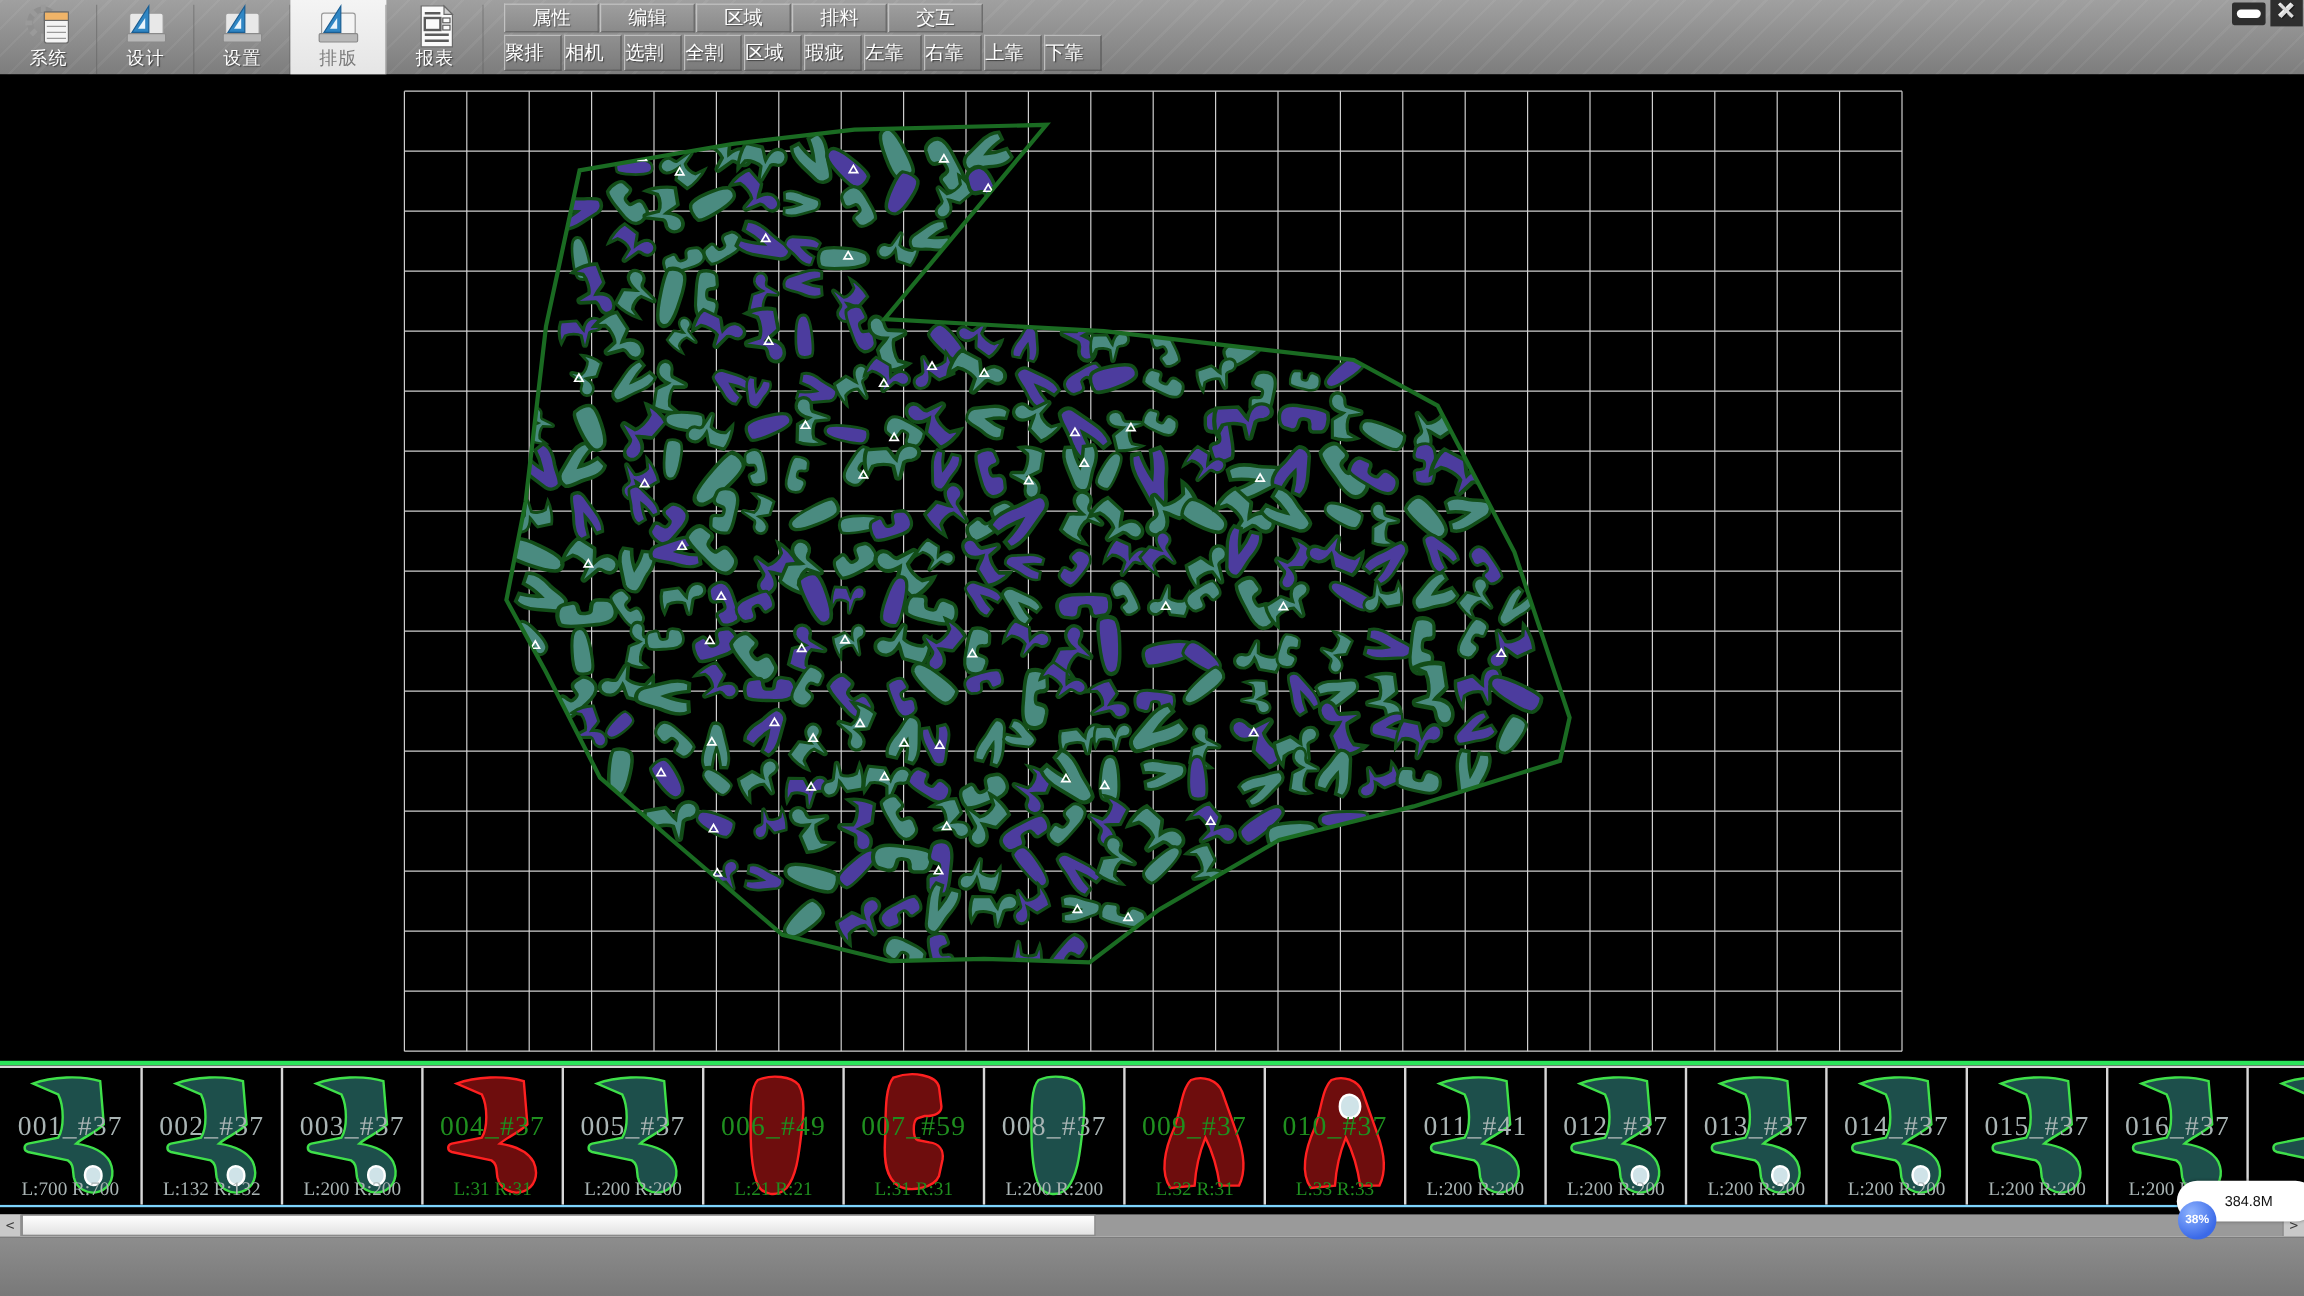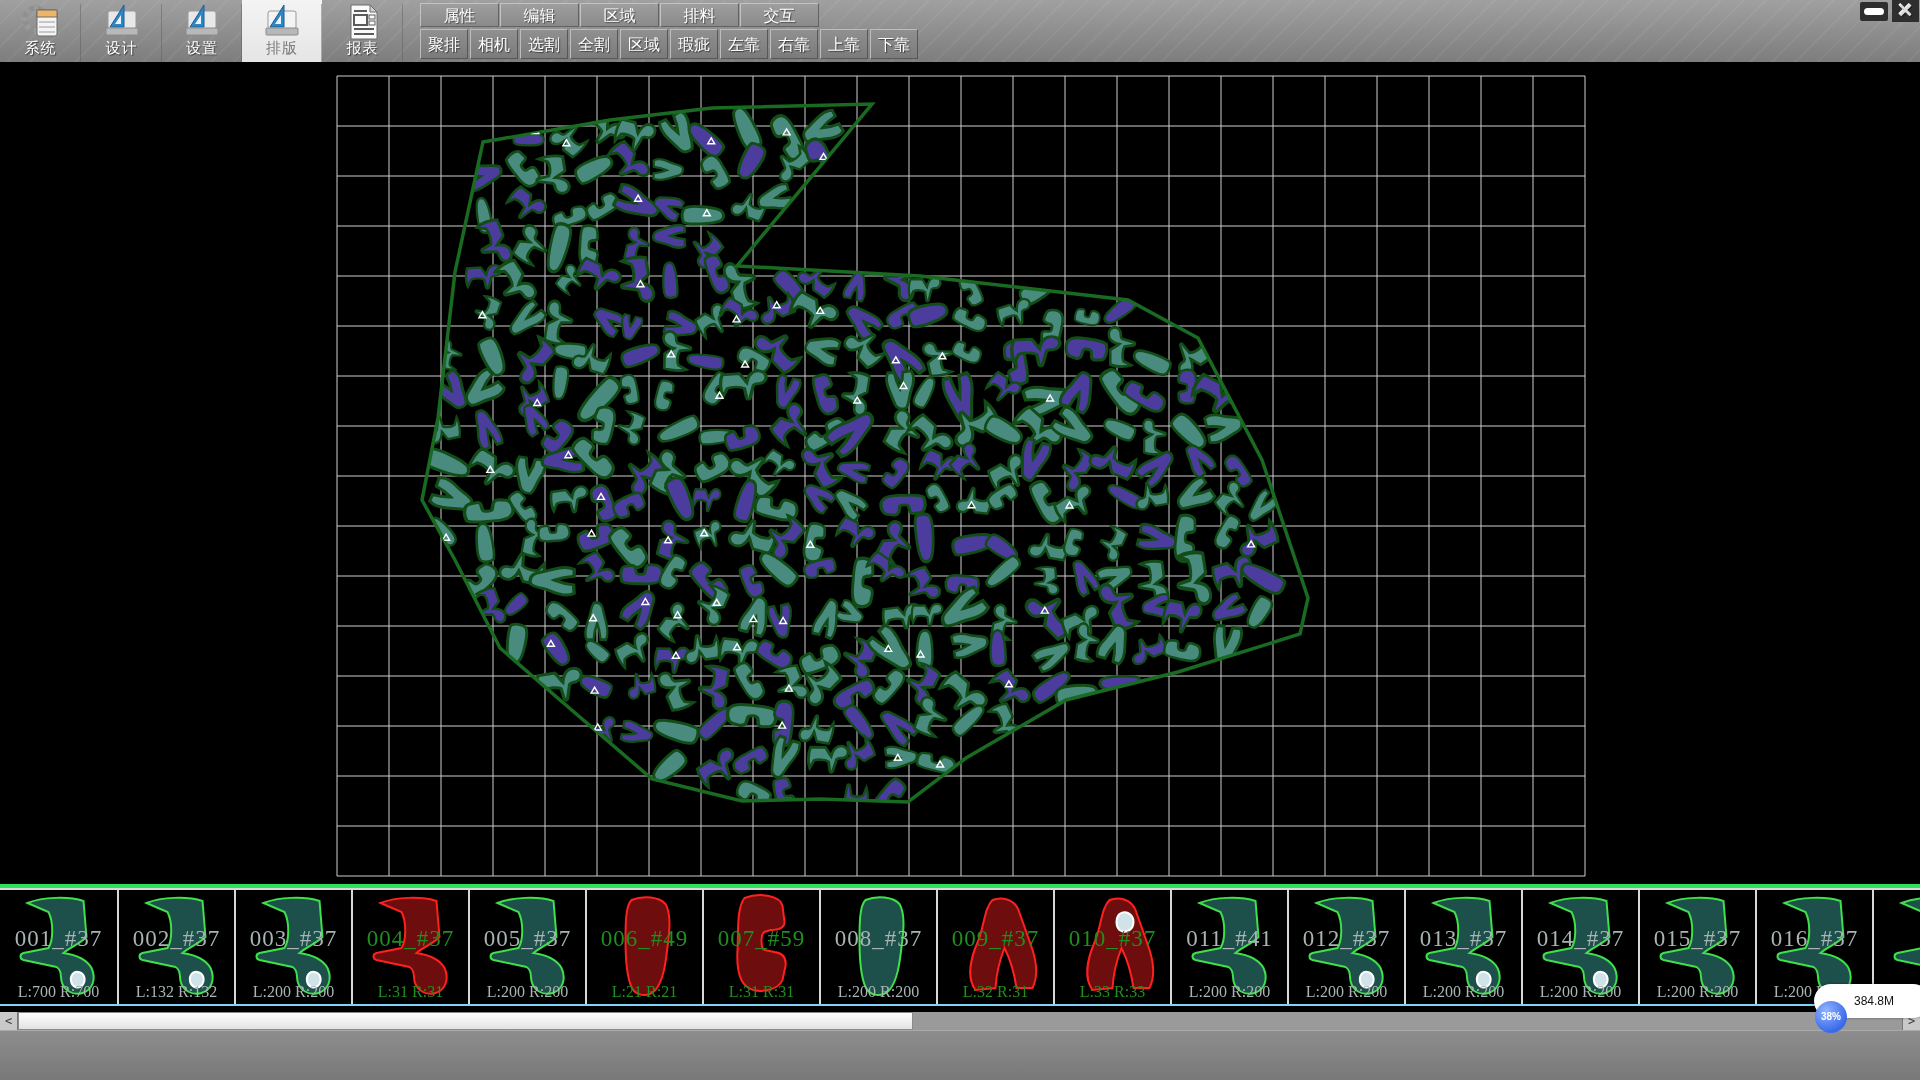--- a/index.html
+++ b/index.html
@@ -19,21 +19,21 @@
     text-shadow:1px 1px 1px rgba(0,0,0,.55);letter-spacing:1px;}
   .mainbtn.selected .lbl{color:#7a7a7a;text-shadow:none;}
   .mainbtn .sep{position:absolute;right:0;top:4px;bottom:4px;width:1px;background:rgba(90,90,90,.45);}
 
   #menu-tabs{position:absolute;left:420px;top:3px;height:24px;display:flex;}
   .menutab{width:79px;height:24px;line-height:24px;text-align:center;color:#fff;
     font-size:16px;text-shadow:1px 1px 1px rgba(0,0,0,.5);
     background:linear-gradient(#9e9e9e,#8a8a8a);
     border:1px solid;border-color:#c2c2c2 #626262 #626262 #c2c2c2;box-sizing:border-box;margin-right:1px;}
   #action-row{position:absolute;left:420px;top:29px;height:30px;display:flex;}
-  .actbtn{width:48px;height:30px;line-height:30px;text-align:center;color:#fff;
+  .actbtn{width:48px;height:30px;line-height:30px;text-align:left;color:#fff;
     font-size:16px;text-shadow:1px 1px 1px rgba(0,0,0,.55);
     background:linear-gradient(#909090,#7b7b7b);
     border:1px solid;border-color:#bdbdbd #575757 #575757 #bdbdbd;box-sizing:border-box;margin-right:2px;}
 
   #win-min{position:absolute;left:1860px;top:2px;width:28px;height:19px;background:#2e2e2e;
     border-radius:2px;}
   #win-min .bar{position:absolute;left:4px;top:6px;width:20px;height:7px;background:#fff;border-radius:4px;}
   #win-close{position:absolute;left:1892px;top:0px;width:27px;height:22px;background:#2e2e2e;
     color:#dcdcdc;font-weight:bold;font-size:19px;line-height:22px;text-align:center;
     text-shadow:1px 1px 0 #1a1a1a, -1px -1px 0 #f5f5f5;}

